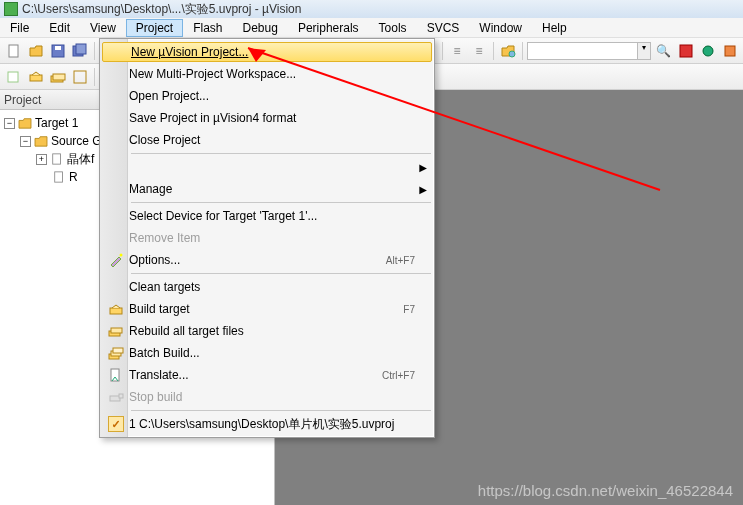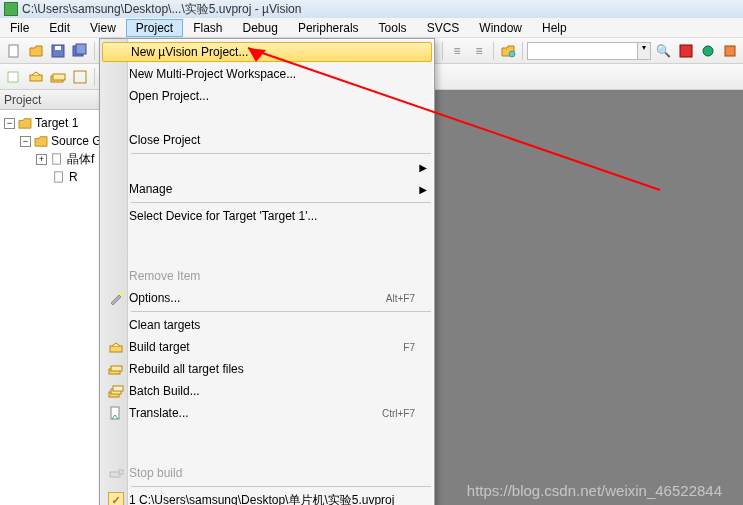--- a/index.html
+++ b/index.html
@@ -18,30 +18,30 @@
   .sidebar { width: 275px; border-right: 1px solid #c0c0c0; display:flex; flex-direction:column;}
   .panelhdr { height:20px; background: linear-gradient(#f5f5f5,#e3e3e3); border-bottom:1px solid #c2c2c2; padding-left:4px; display:flex; align-items:center; font-size:11px; color:#444;}
   .tree { flex:1; background:#fff; padding:4px 2px; font-size:12px; }
   .tree .row { display:flex; align-items:center; height:18px; white-space:nowrap;}
   .tree .twisty { width:11px; height:11px; border:1px solid #888; font-size:9px; line-height:9px; text-align:center; margin-right:3px; background:#fff;}
   .tree .ficon { width:14px; height:12px; margin-right:3px; }
   .main { flex:1; background:#808080; position:relative;}
   .dropdown { position:absolute; left:99px; top:38px; width:336px; background:#f5f5f5; border:1px solid #9e9e9e; box-shadow:3px 3px 6px rgba(0,0,0,0.25);}
   .dropdown .ddinner { border:1px solid #fff; padding:1px 0;}
   .ddrow { display:flex; align-items:center; height:22px; padding:0 18px 0 2px; position:relative;}
-  .ddrow.highlight { background: linear-gradient(#fff0b3,#ffde6a); border:1px solid #e2b326; border-radius:2px; height:20px; margin:1px;}
-  .ddrow.disabled { color:#9e9e9e;margin-top:38px; }
+  .ddrow.highlight { background: linear-gradient(#fff0b3,#ffde6a); border:1px solid #e2b326; border-radius:2px; height:20px; margin:1px;text-decoration:underline;}
+  .ddrow.disabled { color:#9e9e9e; }
   .ddrow .iconcell { width:26px; height:100%; display:flex; align-items:center; justify-content:center;}
   .ddrow .label { flex:1; }
   .ddrow .shortcut { color:#666; font-size:10px; }
   .ddrow .arrow { position:absolute; right:6px; font-size:10px; }
   .ddsep { height:1px; background:#c8c8c8; margin:2px 2px 2px 30px;}
   .ddgutter { position:absolute; left:0; top:0; bottom:0; width:28px; background:linear-gradient(to right,#ebebeb,#e0e0e0); border-right:1px solid #cfcfcf;}
   .red-arrow { position:absolute; pointer-events:none; }
-  .watermark { position:absolute; right:21px; bottom:6px; color:rgba(255,255,255,0.55); font-size:15px; font-family:Arial; }
+  .watermark { position:absolute; right:10px; bottom:6px; color:rgba(255,255,255,0.55); font-size:15px; font-family:Arial; }
   .checkicon { width:16px;height:16px; background:#ffe9a8; border:1px solid #d6a832; display:flex; align-items:center; justify-content:center; color:#c76a00; font-weight:bold; font-size:11px;}
   .right-tools { position:absolute; right:4px; top:40px; display:flex; gap:4px; align-items:center; height:22px;}
   .right-tools .tbtn { width:18px; height:18px;}
   .toolbar2-right { position:absolute; left:440px; top:38px; height:26px; display:flex; align-items:center; gap:2px;}
 </style>
 </head>
 <body>
 
 <div class="titlebar">
   <div class="icon"></div>
@@ -199,20 +199,21 @@
       <div class="ddrow">
         <div class="iconcell"></div>
         <span class="label">New Multi-Project Workspace...</span>
       </div>
       <div class="ddrow">
         <div class="iconcell"></div>
         <span class="label">Open Project...</span>
       </div>
       <div class="ddrow">
         <div class="iconcell"></div>
+        <span class="label">Save Project in µVision4 format</span>
       </div>
       <div class="ddrow">
         <div class="iconcell"></div>
         <span class="label">Close Project</span>
       </div>
       <div class="ddsep"></div>
       <div class="ddrow">
         <div class="iconcell"></div>
         <span class="arrow">▶</span>
       </div>

